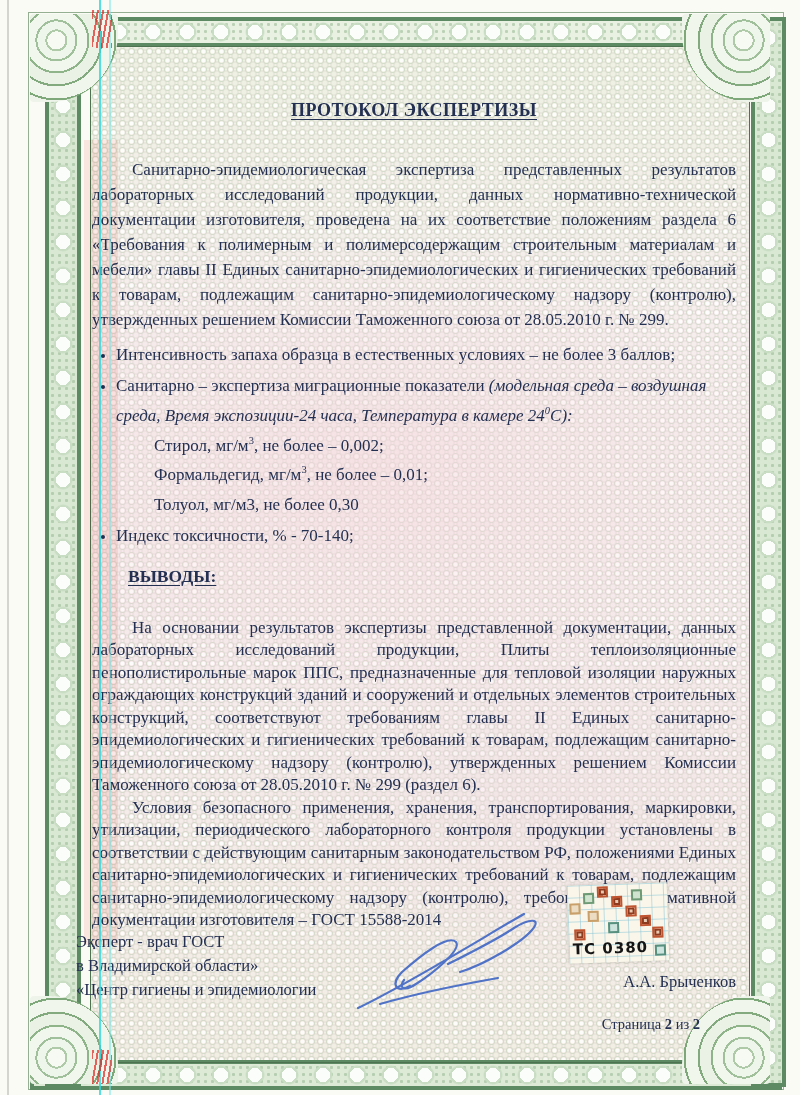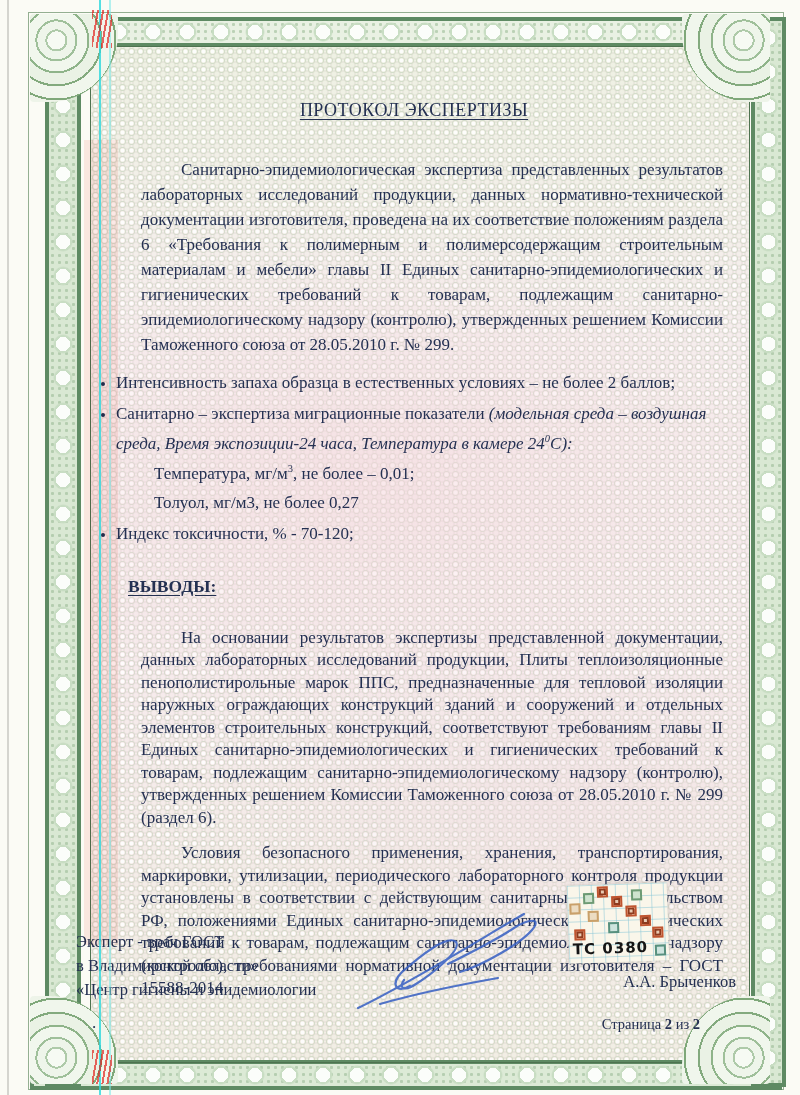--- a/index.html
+++ b/index.html
@@ -67,31 +67,31 @@
     border-radius: 4px 4px 78% 4px;
   }
   .corner.tl { left:30px;  top:14px; }
   .corner.tr { left:682px; top:14px;  transform:scaleX(-1); }
   .corner.bl { left:30px;  top:996px; transform:scaleY(-1); }
   .corner.br { left:682px; top:996px; transform:scale(-1,-1); }
 
   
   .content { position:absolute; left:92px; right:64px; top:46px; z-index:3;
     color:#243052; font-size:17px; }
-  .doc-title { text-align:center; font-weight:normal; font-size:18px; letter-spacing:.5px;
+  .doc-title { text-align:center; font-weight:bold; font-size:18px; letter-spacing:.5px;
     margin-top:54px; text-decoration:underline; text-underline-offset:3px; }
-  p.body-par { margin:13px; text-align:justify; text-indent:40px; line-height:25px;padding-left:36px; }
+  p.body-par { margin:0; text-align:justify; text-indent:40px; line-height:25px; }
   p.first { margin-top:36px; }
   ul.findings { margin:10px 0 0 0; padding-left:24px; }
   ul.findings > li { margin-bottom:6px; line-height:25px; }
   ul.findings > li::marker { color:#243052; font-size:.85em; }
   .sub-lines { margin-left:38px; line-height:25px; }
   sup { font-size:.62em; }
   .em { font-style:italic; }
-  .conclusions-heading { margin:30px 0 0 36px; font-weight:bold; font-size:17.5px;
+  .conclusions-heading { margin:18px 0 0 36px; font-weight:bold; font-size:17.5px;
     text-decoration:underline; text-underline-offset:3px; }
   p.tight { line-height:22.5px; }
   p.c1 { margin-top:30px; }
   .stray-period { margin:2px 0 0 0; line-height:20px; }
 
   
   .sign-row { position:absolute; left:76px; right:64px; top:930px; z-index:3;
     display:flex; justify-content:space-between; color:#243052; font-size:16.5px; }
   .sign-role div { line-height:24px; }
   .sign-name { align-self:flex-end; margin-bottom:10px; }
@@ -154,29 +154,30 @@
   <div class="corner tr"></div>
   <div class="corner bl"></div>
   <div class="corner br"></div>
 
   <div class="content">
     <div class="doc-title">ПРОТОКОЛ ЭКСПЕРТИЗЫ</div>
 
     <p class="body-par first">Санитарно-эпидемиологическая экспертиза представленных результатов лабораторных исследований продукции, данных нормативно-технической документации изготовителя, проведена на их соответствие положениям раздела 6 «Требования к полимерным и полимерсодержащим строительным материалам и мебели» главы II Единых санитарно-эпидемиологических и гигиенических требований к товарам, подлежащим санитарно-эпидемиологическому надзору (контролю), утвержденных решением Комиссии Таможенного союза от 28.05.2010 г. № 299.</p>
 
     <ul class="findings">
-      <li><span>Интенсивность запаха образца в естественных условиях – не более 2 баллов;</span></li>
+      <li><span>Интенсивность запаха образца в естественных условиях – не более 3 баллов;</span></li>
       <li>
         <span>Санитарно – экспертиза миграционные показатели </span><span class="em"><span>(модельная среда – воздушная среда, Время экспозиции-24 часа, Температура в камере 24</span><sup>0</sup><span>С):</span></span>
         <div class="sub-lines">
-          <div><span>Температура, мг/м</span><sup>3</sup><span>, не более – 0,01;</span></div>
-          <div><span>Толуол, мг/м3, не более 0,27</span><sup></sup><span></span></div>
+          <div><span>Стирол, мг/м</span><sup>3</sup><span>, не более – 0,002;</span></div>
+          <div><span>Формальдегид, мг/м</span><sup>3</sup><span>, не более – 0,01;</span></div>
+          <div><span>Толуол, мг/м3, не более 0,30</span><sup></sup><span></span></div>
         </div>
       </li>
-      <li><span>Индекс токсичности, % - 70-120;</span></li>
+      <li><span>Индекс токсичности, % - 70-140;</span></li>
     </ul>
 
     <div class="conclusions-heading">ВЫВОДЫ:</div>
 
     <p class="body-par tight c1">На основании результатов экспертизы представленной документации, данных лабораторных исследований продукции, Плиты теплоизоляционные пенополистирольные марок ППС, предназначенные для тепловой изоляции наружных ограждающих конструкций зданий и сооружений и отдельных элементов строительных конструкций, соответствуют требованиям главы II Единых санитарно-эпидемиологических и гигиенических требований к товарам, подлежащим санитарно-эпидемиологическому надзору (контролю), утвержденных решением Комиссии Таможенного союза от 28.05.2010 г. № 299 (раздел 6).</p>
     <p class="body-par tight">Условия безопасного применения, хранения, транспортирования, маркировки, утилизации, периодического лабораторного контроля продукции установлены в соответствии с действующим санитарным законодательством РФ, положениями Единых санитарно-эпидемиологических и гигиенических требований к товарам, подлежащим санитарно-эпидемиологическому надзору (контролю), требованиями нормативной документации изготовителя – ГОСТ 15588-2014</p>
     <p class="stray-period">.</p>
   </div>
 
   <div class="sign-row">

